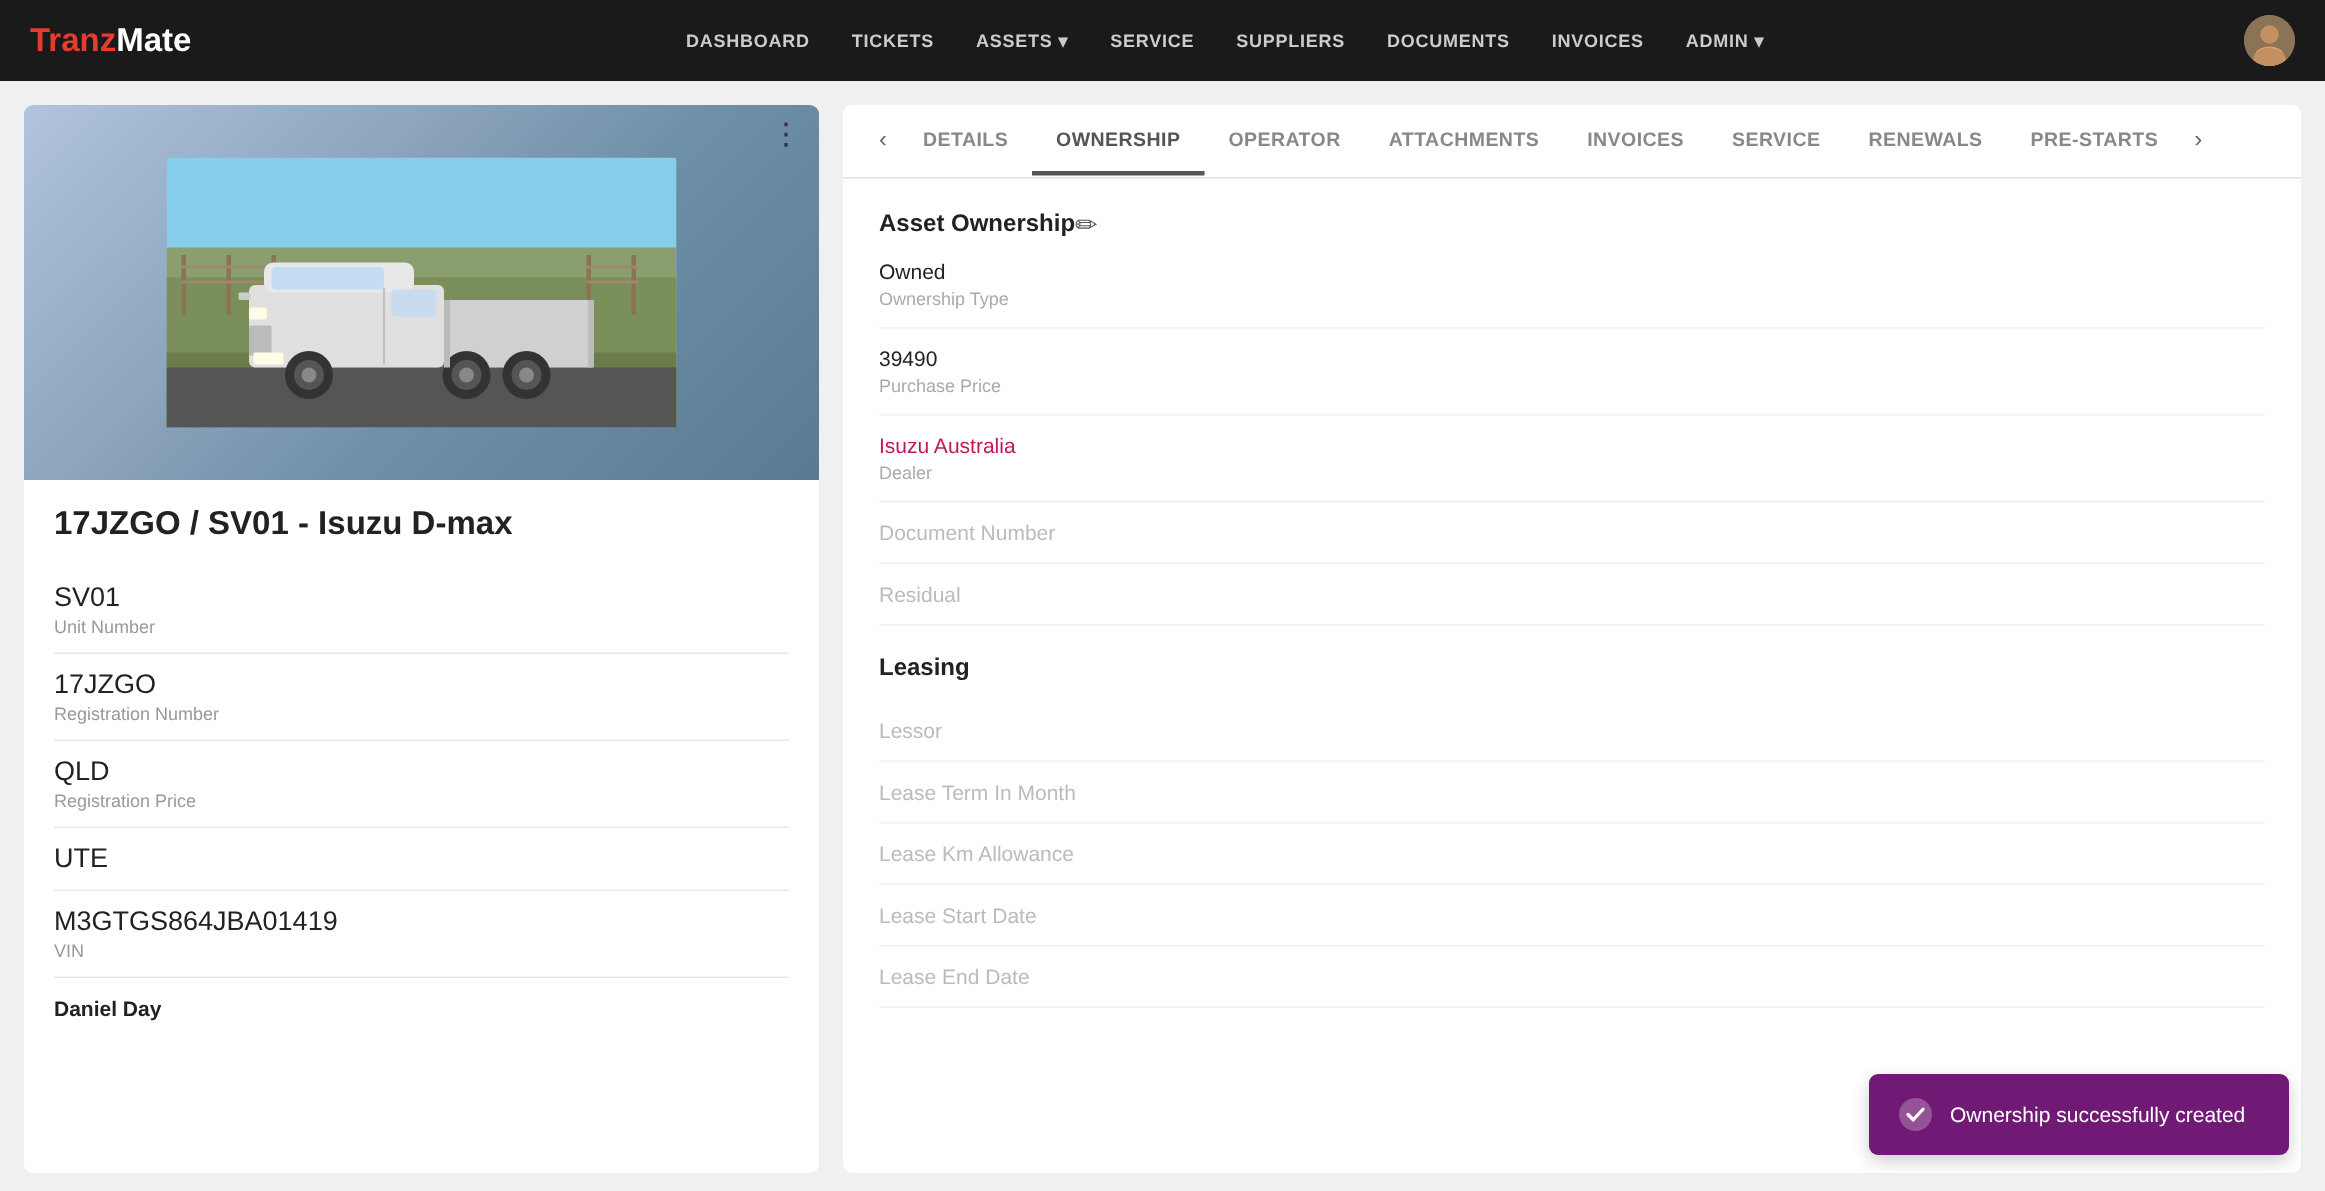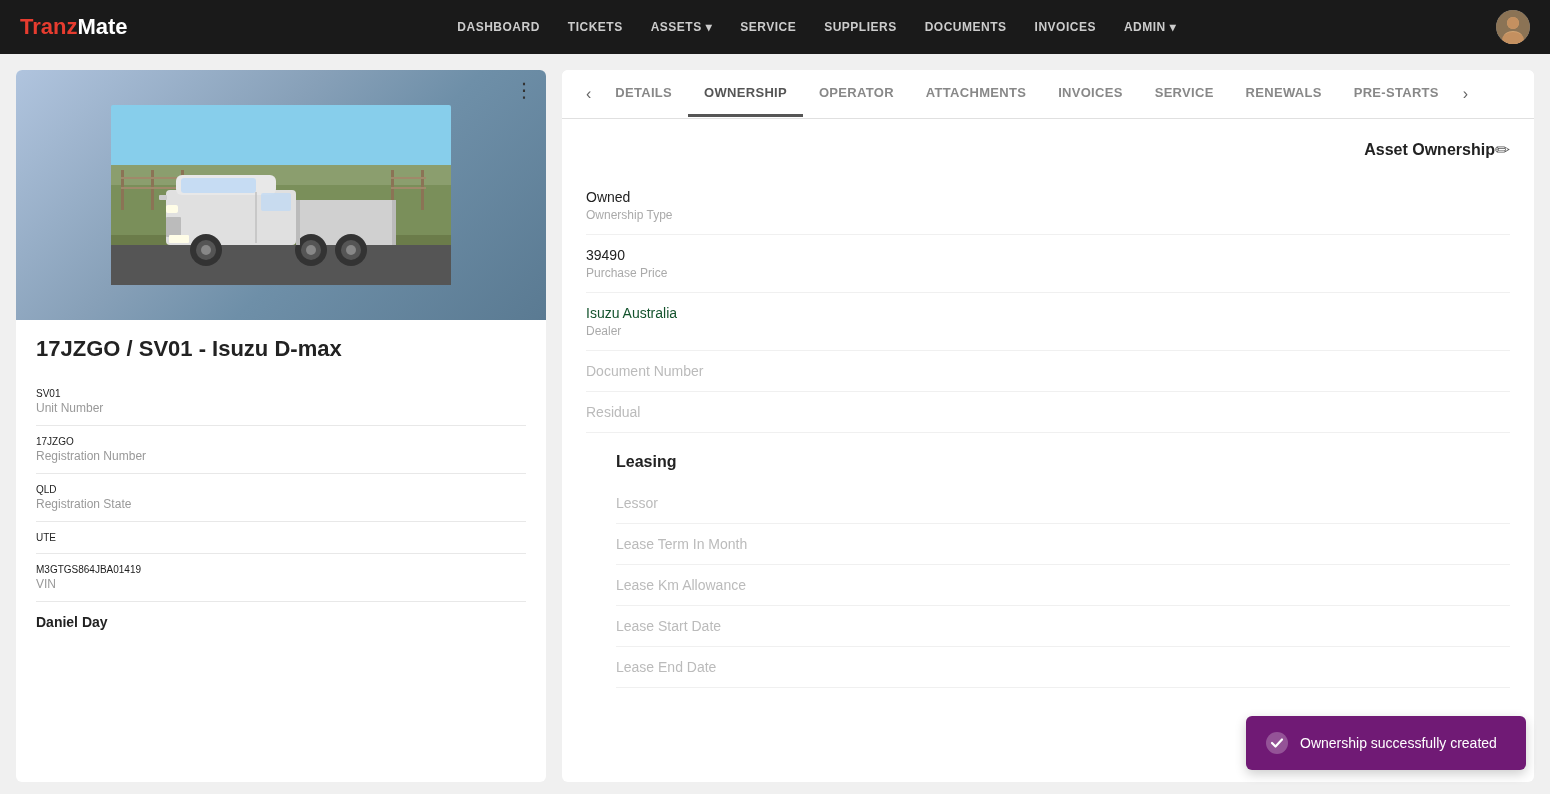--- a/index.html
+++ b/index.html
@@ -108,21 +108,21 @@
       font-size: 22px;
       font-weight: 700;
       color: #222;
       margin-bottom: 16px;
     }
     .field-row {
       padding: 10px 0;
       border-bottom: 1px solid #e8e8e8;
     }
     .field-value {
-      font-size: 10px;
+      font-size: 18px;
       color: #222;
       font-weight: 500;
     }
     .field-label {
       font-size: 12px;
       color: #999;
       margin-top: 2px;
     }
     .field-row.person-row {
       padding: 12px 0 6px 0;
@@ -179,22 +179,21 @@
 
     
     .right-content {
       flex: 1;
       overflow-y: auto;
       padding: 20px 24px;
     }
     .section-header {
       display: flex;
       align-items: center;
-      justify-content: flex-end;
-      margin-bottom: 16px;
+      justify-content: flex-start;
     }
     .section-title {
       font-size: 16px;
       font-weight: 700;
       color: #222;
     }
     .edit-btn {
       background: none;
       border: none;
       cursor: pointer;
@@ -209,28 +208,27 @@
       font-size: 14px;
       color: #222;
       font-weight: 500;
     }
     .ownership-field-label {
       font-size: 12px;
       color: #aaa;
       margin-top: 3px;
     }
     .ownership-field-value.link-style {
-      color: #14532d;
+      color: #be185d;
     }
     .ownership-field-value.placeholder {
       color: #bbb;
     }
     .leasing-section {
       margin-top: 20px;
-      margin-left: 30px;
     }
     .leasing-title {
       font-size: 16px;
       font-weight: 700;
       color: #222;
       margin-bottom: 12px;
     }
 
     
     .toast {
@@ -371,21 +369,21 @@
       <div class="field-row">
         <div class="field-value">SV01</div>
         <div class="field-label">Unit Number</div>
       </div>
       <div class="field-row">
         <div class="field-value">17JZGO</div>
         <div class="field-label">Registration Number</div>
       </div>
       <div class="field-row">
         <div class="field-value">QLD</div>
-        <div class="field-label">Registration State</div>
+        <div class="field-label">Registration Price</div>
       </div>
       <div class="field-row">
         <div class="field-value">UTE</div>
       </div>
       <div class="field-row">
         <div class="field-value">M3GTGS864JBA01419</div>
         <div class="field-label">VIN</div>
       </div>
       <div class="field-row person-row">
         <div class="person-name">Daniel Day</div>

